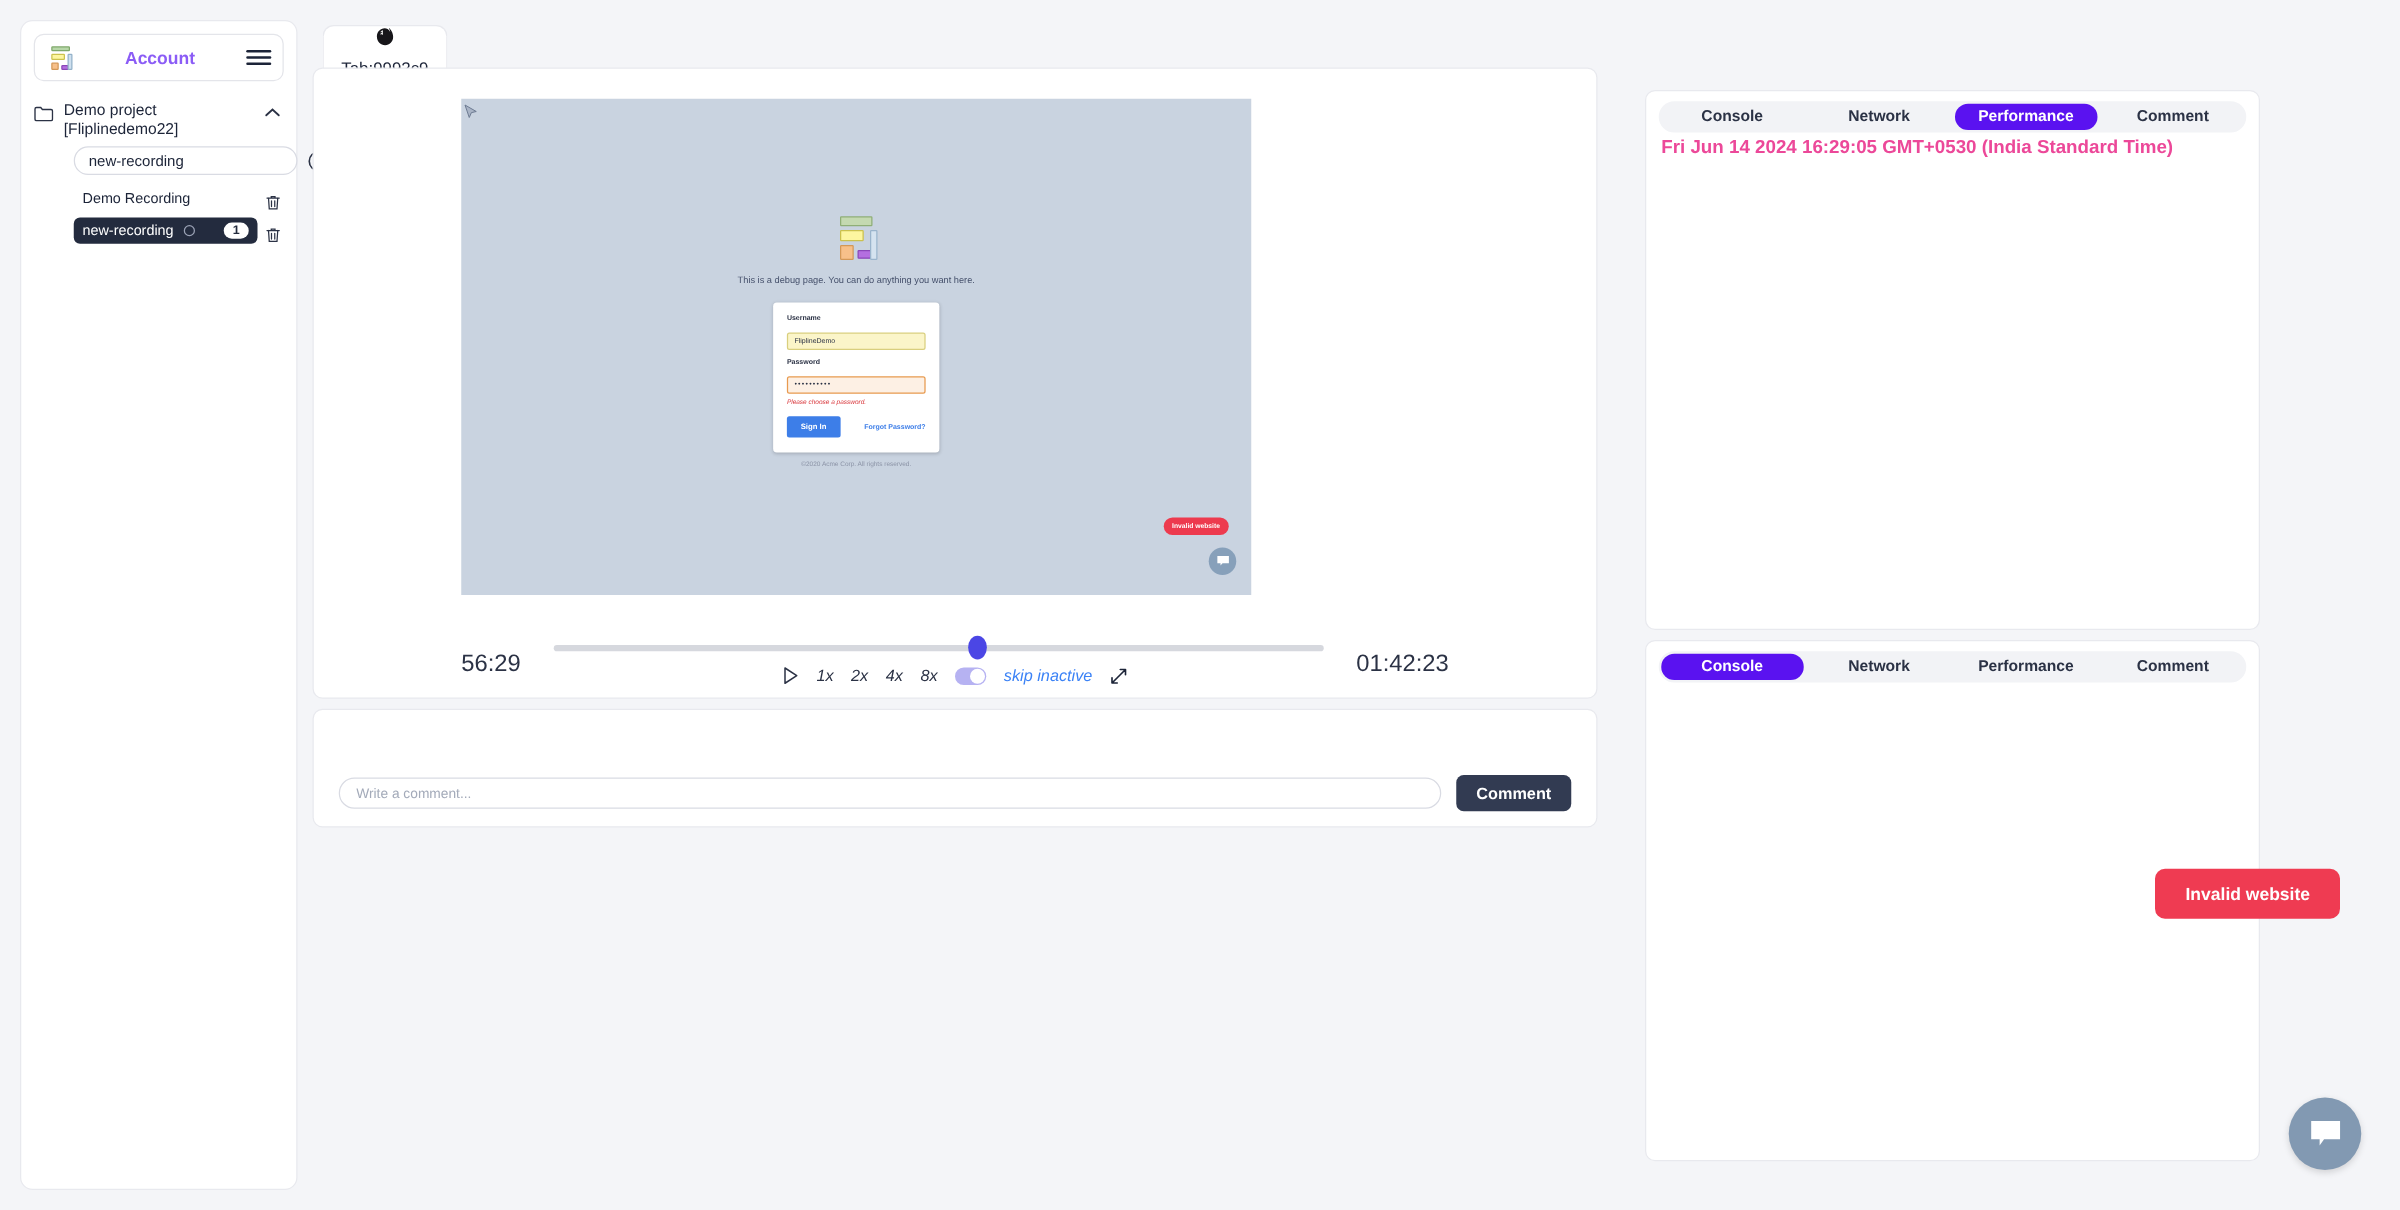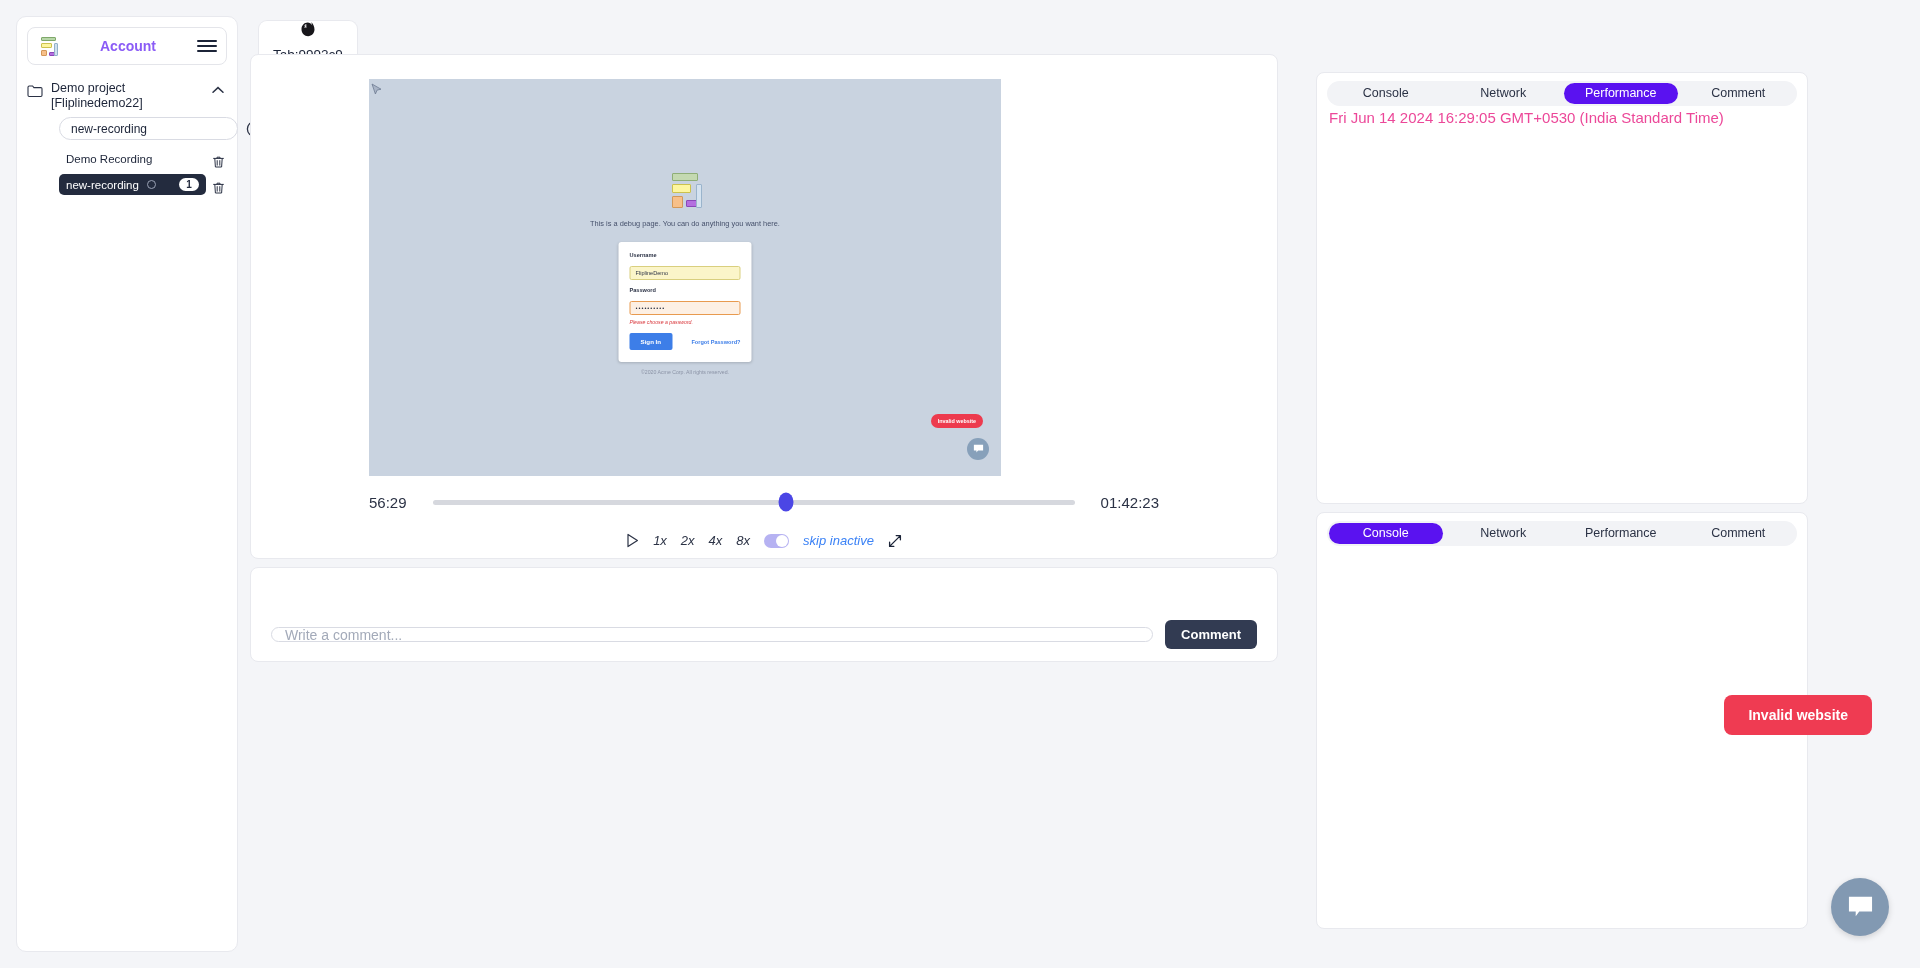--- a/index.html
+++ b/index.html
@@ -162,21 +162,21 @@
     width:22px; height:22px; border-radius:50%;
     background:#87a0ba; display:flex; align-items:center; justify-content:center;
     cursor:pointer;
   }
 
   .seekrow {
     position:absolute; left: 0; right:0; top: 438px;
     display:flex; align-items:center; gap: 0;
     padding: 0 118px;
   }
-  .tnum { font-size: 15px; color:#2b3245; flex:0 0 auto; }
+  .tnum { font-size: 19px; color:#2b3245; flex:0 0 auto;margin-top:28px; }
   .seek-wrap { flex:1 1 auto; position:relative; height: 18px; margin: 0 26px; display:flex; align-items:center;}
   .seek-track { width:100%; height:5px; background:#d6d8de; border-radius:3px;}
   .seek-thumb {
     position:absolute; left: 55.3%; top: 50%;
     width: 15px; height: 19px; border-radius: 50%;
     background:#4b46e5; transform: translate(-50%,-50%); cursor:pointer;
   }
 
   .ctrls {
     position:absolute; left:0; right:0; top: 478px;
@@ -198,35 +198,35 @@
   .comment-card {
     position:absolute; left:0; top: 551px;
     width: 1028px; height: 95px;
     background:#fff; border:1px solid #e8e9ee; border-radius:8px;
   }
   .comment-row {
     position:absolute; left:0; right:0; bottom: 12px;
     display:flex; align-items:center; gap: 12px; padding: 0 20px;
   }
   .comment-input {
-    flex:1 1 auto; height: 15px; border:1px solid #d9dbe3; border-radius: 14px;
-    padding: 0 13px; font-size: 14px; outline:none;
+    flex:1 1 auto; height: 25px; border:1px solid #d9dbe3; border-radius: 14px;
+    padding: 0 13px; font-size: 11px; outline:none;
     font-family: "Liberation Sans", sans-serif; color:#4c1d95;
   }
   .comment-input::placeholder { color:#a3aab9; }
   .comment-btn {
     background:#323b52; color:#fff; border:none; border-radius:6px;
     font-size: 13px; font-weight: bold; padding: 7px 16px; cursor:pointer;
     font-family: "Liberation Sans", sans-serif;
   }
 
   
   .rpanel {
     position:absolute; background:#fff;
-    border:1px solid #e8e9ee; border-radius: 8px;
+    border:1px solid #e8e9ee; border-radius: 8px; font-weight: bold;
   }
   .rp1 { left: 1316px; top: 72px;  width: 492px; height: 432px; }
   .rp2 { left: 1316px; top: 512px; width: 492px; height: 417px; }
   .tabgroup {
     margin: 8px 10px 0 10px; height: 25px;
     background:#f2f3f6; border-radius: 13px;
     display:flex; align-items:center;
   }
   .rtab {
     flex:1 1 0; text-align:center; font-size: 12.5px;

